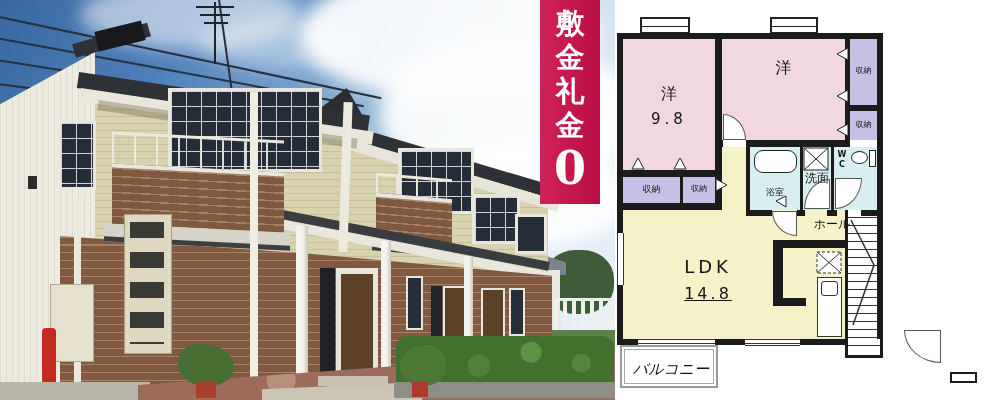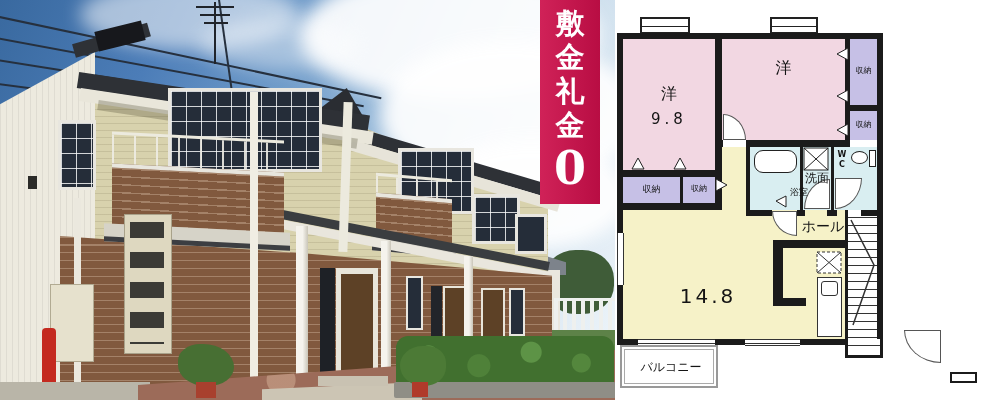--- a/index.html
+++ b/index.html
@@ -251,43 +251,44 @@
           <path d="M11 1 L1 6 L11 12 Z" fill="#fff" stroke="#222"></path>
         </svg>
 
       <div class="lbl" style="left:0;top:46px;width:92px;font-size:16px;">洋</div>
       <div class="lbl" style="left:0;top:72px;width:92px;font-size:15px;letter-spacing:4px;">9.8</div>
       <div class="lbl" style="left:99px;top:20px;width:123px;font-size:16px;">洋</div>
       <div class="lbl" style="left:227px;top:27px;width:27px;font-size:8px;">収納</div>
       <div class="lbl" style="left:227px;top:81px;width:27px;font-size:8px;">収納</div>
       <div class="lbl" style="left:0;top:145px;width:57px;font-size:9px;">収納</div>
       <div class="lbl" style="left:60px;top:145px;width:32px;font-size:8px;">収納</div>
-      <div class="lbl" style="left:127px;top:148px;width:50px;font-size:9px;margin-left:24px;">浴室</div>
+      <div class="lbl" style="left:127px;top:148px;width:50px;font-size:9px;">浴室</div>
       <div class="lbl" style="left:180px;top:133px;width:28px;font-size:12px;">洗面</div>
       <div class="lbl" style="left:213px;top:111px;width:12px;font-size:8px;font-weight:bold;">W</div>
       <div class="lbl" style="left:213px;top:121px;width:12px;font-size:8px;font-weight:bold;">C</div>
-      <div class="lbl" style="left:178px;top:179px;width:44px;font-size:14px;">ホール</div>
-      <div class="lbl" style="left:25px;top:246px;width:120px;font-size:20px;letter-spacing:3px;">14.8</div>
+      <div class="lbl" style="left:187px;top:179px;width:44px;font-size:12px;">ホール</div>
+      <div class="lbl" style="left:25px;top:218px;width:120px;font-size:18px;letter-spacing:4px;">LDK</div>
+      <div class="lbl" style="left:25px;top:246px;width:120px;font-size:16px;letter-spacing:3px;text-decoration:underline;">14.8</div>
     </div>
 
     <div class="ab" style="left:2px;top:233px;width:7px;height:52px;background:#fff;box-shadow:inset 1px 0 #333,inset -1px 0 #333;"></div>
     <div class="bwin" style="left:23px;top:339px;width:77px;height:7px;">
         <i></i>
       </div>
     <div class="bwin" style="left:130px;top:339px;width:55px;height:7px;">
         <i></i>
       </div>
 
     <div class="ab" style="left:230px;top:339px;width:38px;height:19px;background:#fff;border:3px solid #1b1b1b;border-top:none;">
       <div style="position:absolute;left:0;right:0;top:6px;height:1px;background:#333;"></div>
     </div>
 
     <div class="ab" style="left:5px;top:345px;width:98px;height:43px;border:2px solid #999;background:#fff;">
       <div style="position:absolute;inset:2px;border:1px solid #aaa;"></div>
-      <div class="lbl" style="left:10px;top:14px;width:78px;font-size:12px;">バルコニー</div>
+      <div class="lbl" style="left:10px;top:14px;width:78px;font-size:15px;font-style:italic;">バルコニー</div>
     </div>
 
     <div class="ab" style="left:326px;top:332px;width:5px;height:30px;background:#fff;"></div>
     <div class="arc arc-bl" style="left:289px;top:330px;width:37px;height:33px;"></div>
     <div class="ab" style="left:335px;top:372px;width:27px;height:11px;background:#fff;border:2px solid #1b1b1b;"></div>
   </div>
 
 </div>
 
 </body></html>

